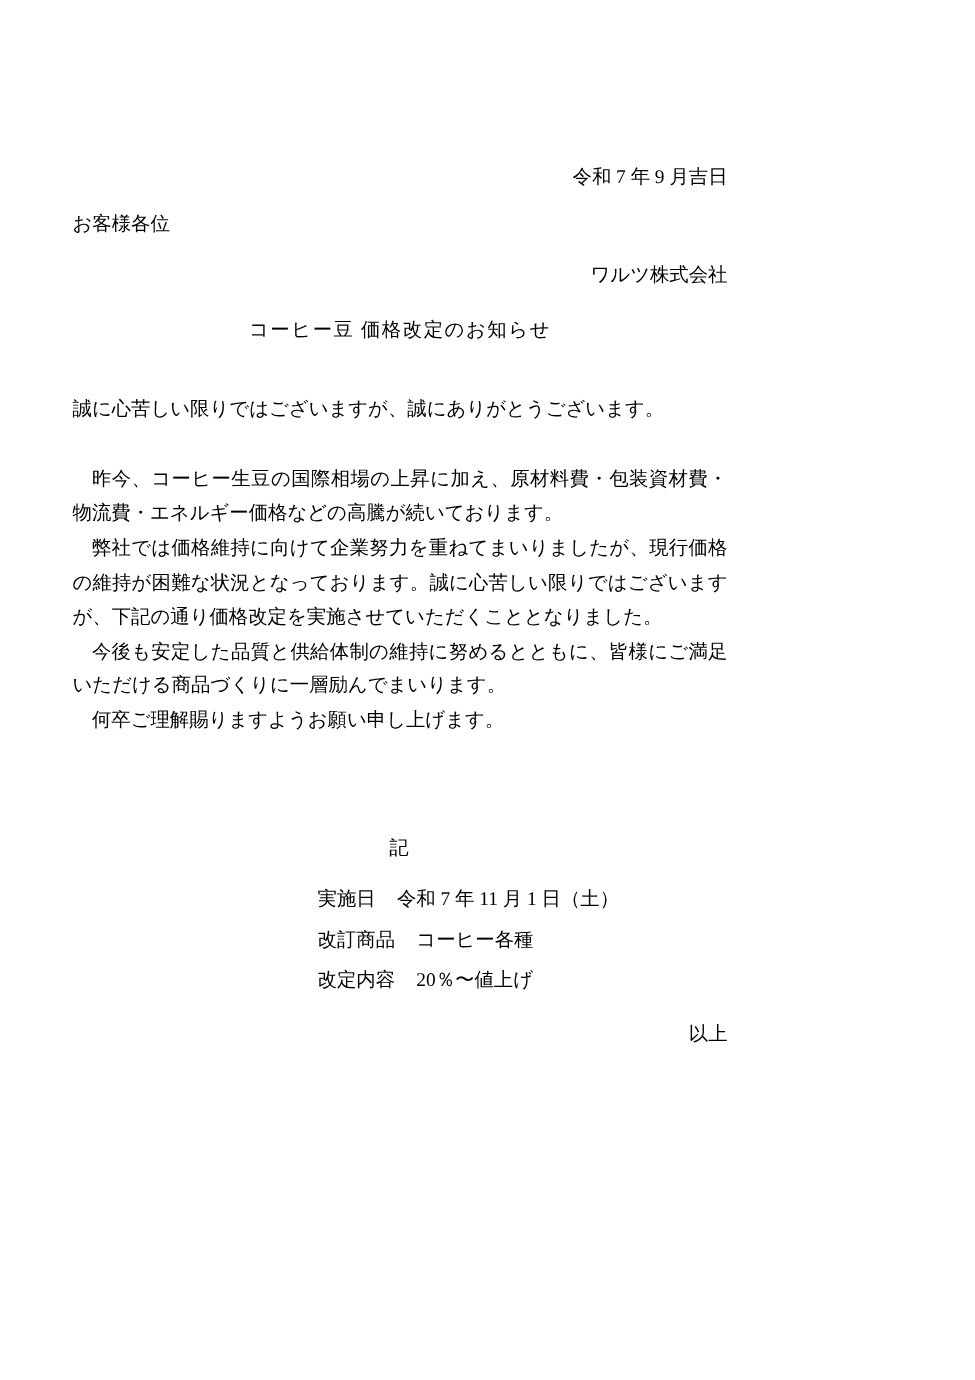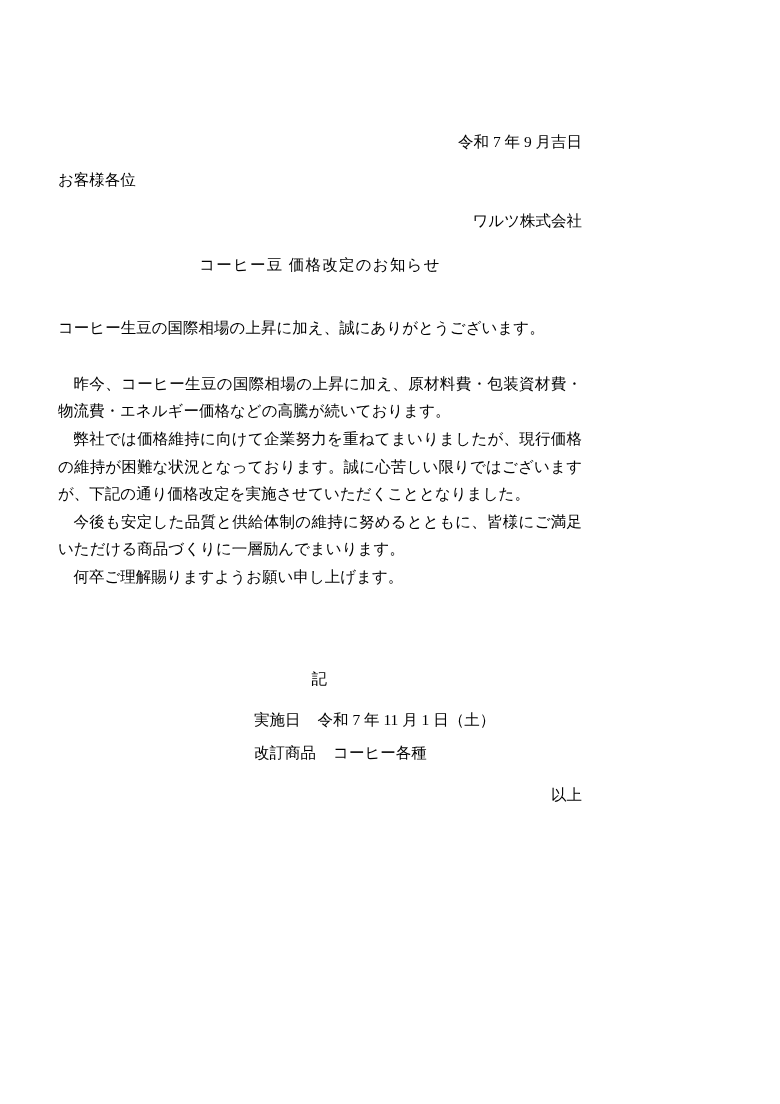--- a/index.html
+++ b/index.html
@@ -97,35 +97,38 @@
   <div class="spacer-top"></div>
 
   <div class="line-right date-line">令和 7 年 9 月吉日</div>
 
   <div class="line-left recipient-line">お客様各位</div>
 
   <div class="line-right sender-line">ワルツ株式会社</div>
 
   <div class="line-center doc-title">コーヒー豆 価格改定のお知らせ</div>
 
-  <div class="line-left greeting">コーヒー生豆の国際相場の上昇に加え、誠にありがとうございます。</div>
+  <div class="line-left greeting">誠に心苦しい限りではございますが、誠にありがとうございます。</div>
 
   <div class="body-block">
     <p class="body-para indent">昨今、コーヒー生豆の国際相場の上昇に加え、原材料費・包装資材費・物流費・エネルギー価格などの高騰が続いております。</p>
     <p class="body-para indent">弊社では価格維持に向けて企業努力を重ねてまいりましたが、現行価格の維持が困難な状況となっております。誠に心苦しい限りではございますが、下記の通り価格改定を実施させていただくこととなりました。</p>
     <p class="body-para indent">今後も安定した品質と供給体制の維持に努めるとともに、皆様にご満足いただける商品づくりに一層励んでまいります。</p>
     <p class="body-para indent">何卒ご理解賜りますようお願い申し上げます。</p>
   </div>
 
   <div class="ki-mark">記</div>
 
   <div class="detail-list">
     <div class="detail-row">
       <span class="detail-label">実施日</span><span class="detail-gap"></span><span class="detail-value">令和 7 年 11 月 1 日（土）</span>
     </div>
     <div class="detail-row">
       <span class="detail-label">改訂商品</span><span class="detail-gap"></span><span class="detail-value">コーヒー各種</span>
     </div>
+    <div class="detail-row">
+      <span class="detail-label">改定内容</span><span class="detail-gap"></span><span class="detail-value">20％〜値上げ</span>
+    </div>
   </div>
 
   <div class="closing">以上</div>
 
 </div>
 
 </body></html>

